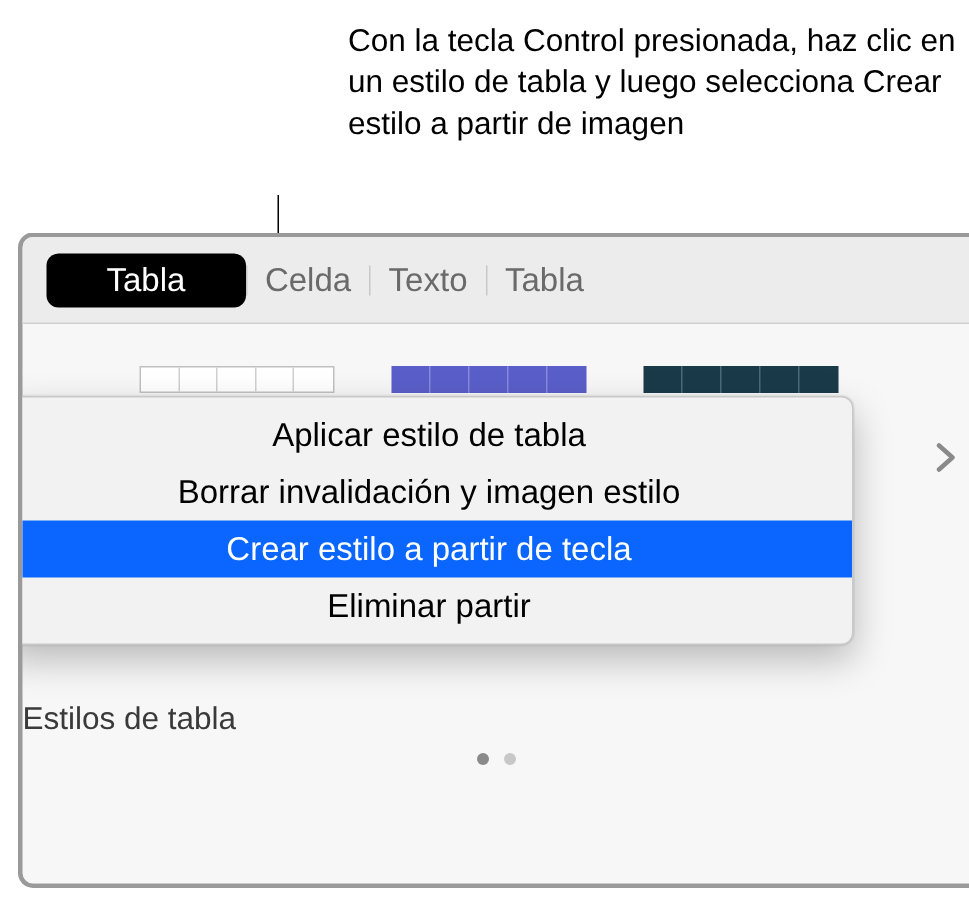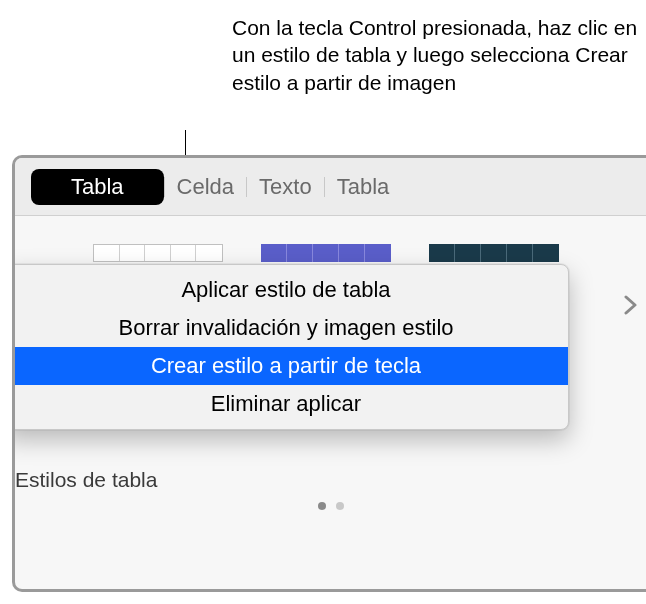--- a/index.html
+++ b/index.html
@@ -245,21 +245,21 @@
             <div class="thumb-cell-3"></div>
             <div class="thumb-cell-3"></div>
         </div>
       </div>
     </div>
 
     <div class="context-menu">
       <div class="menu-item">Aplicar estilo de tabla</div>
       <div class="menu-item">Borrar invalidación y imagen estilo</div>
       <div class="menu-item highlighted">Crear estilo a partir de tecla</div>
-      <div class="menu-item">Eliminar aplicar</div>
+      <div class="menu-item">Eliminar partir</div>
     </div>
 
   </div>
 
   <div class="nav-chevron">
     <svg width="14" height="20" viewBox="0 0 14 20">
       <path d="M 2 2 L 11 10 L 2 18" stroke="#8a8a8a" stroke-width="3" fill="none" stroke-linecap="round" stroke-linejoin="round"></path>
     </svg>
   </div>
 

